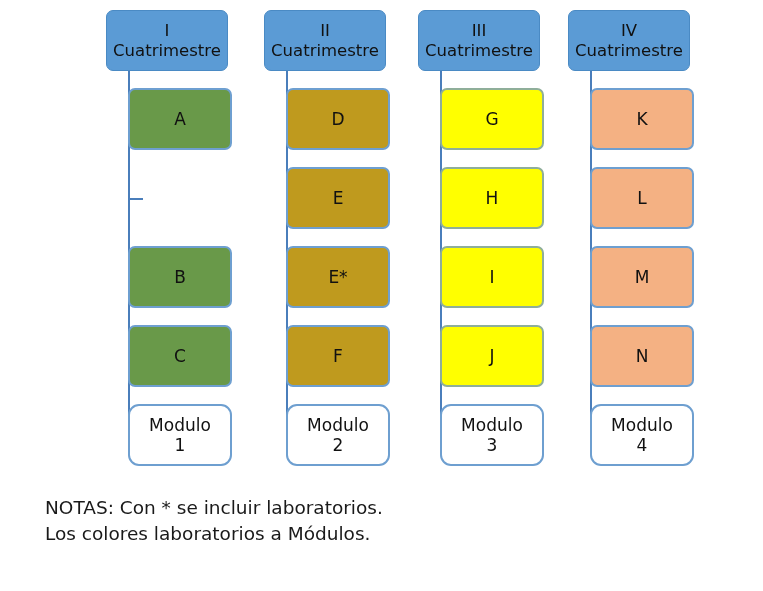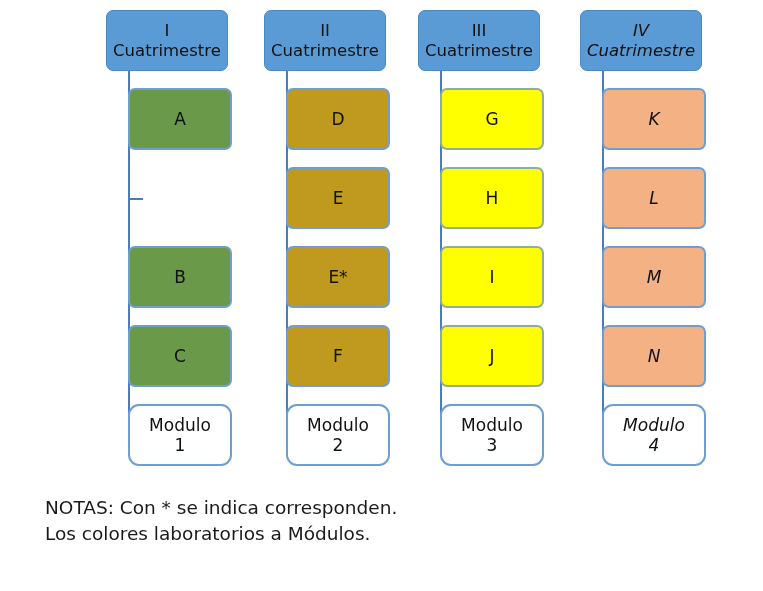--- a/index.html
+++ b/index.html
@@ -26,21 +26,21 @@
   
   .column {
     position: absolute;
     top: 0;
     width: 136px;
     height: 480px;
   }
   .col-1 { left: 96px; }
   .col-2 { left: 254px; }
   .col-3 { left: 408px; }
-  .col-4 { left: 570px; font-style: italic; }
+  .col-4 { left: 558px; }
 
   
   .header-box {
     position: absolute;
     left: 10px;
     top: 10px;
     width: 122px;
     height: 61px;
     box-sizing: border-box;
     background: #5b9bd5;
@@ -208,17 +208,17 @@
     <div class="node peach" style="top:167px;">L</div>
     <div class="node peach" style="top:246px;">M</div>
     <div class="node peach" style="top:325px;">N</div>
     <div class="modulo" style="top:404px;">
       <span class="modulo-name">Modulo</span>
       <span class="modulo-num">4</span>
     </div>
   </div>
 
   <div class="notes">
-    <span class="notes-line">NOTAS: Con * se indica corresponden.</span>
+    <span class="notes-line">NOTAS: Con * se incluir laboratorios.</span>
     <span class="notes-line">Los colores laboratorios a Módulos.</span>
   </div>
 
 </div>
 
 </body></html>

